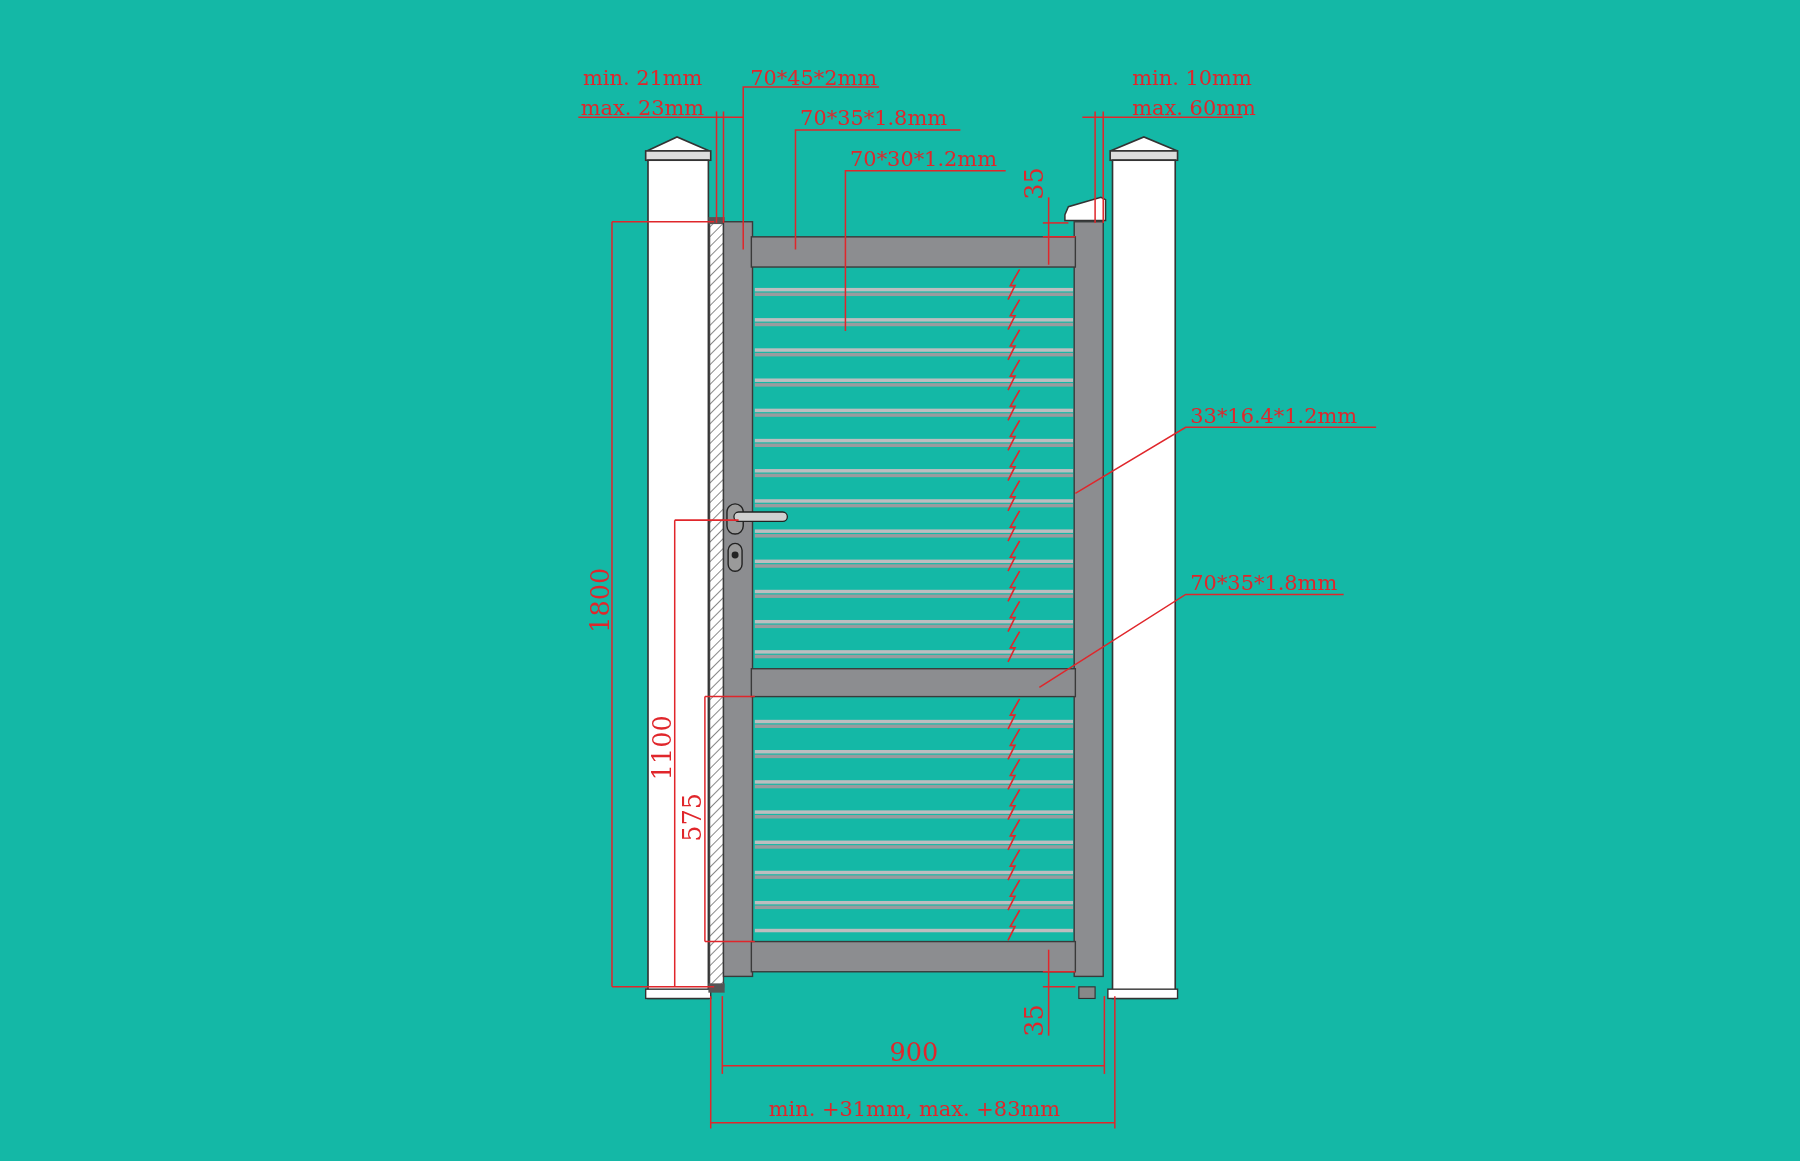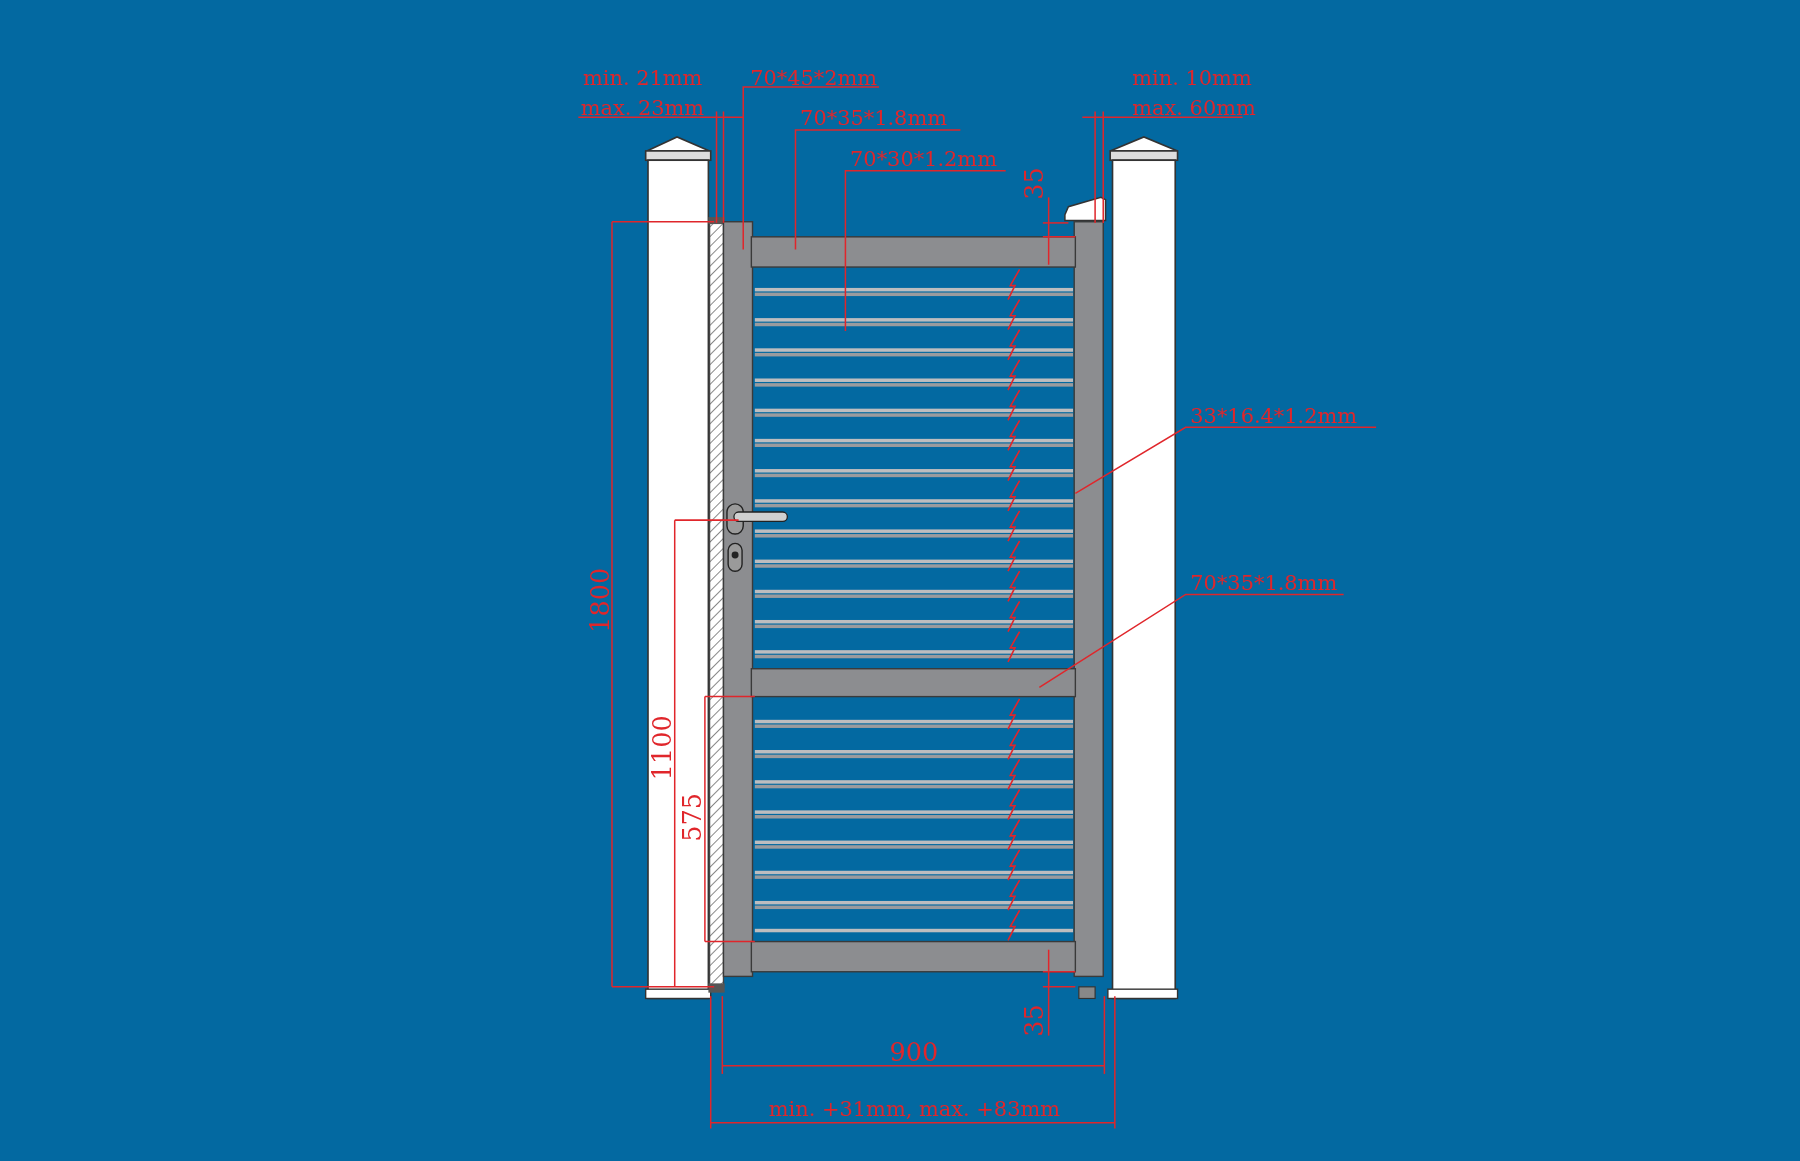--- a/index.html
+++ b/index.html
@@ -1,16 +1,16 @@
 <!DOCTYPE html>
 <html><head>
 <meta charset="utf-8">
 <style>
   html, body { margin:0; padding:0; background:#ffffff; }
-  #stage { width:1800px; height:1161px; position:relative; overflow:hidden; background:#0369a1; }
+  #stage { width:1800px; height:1161px; position:relative; overflow:hidden; background:#14b8a6; }
   svg { display:block; }
   .dim { fill:#e0262b; font-family:"DejaVu Serif", serif; }
   .lbl { font-size:18px; }
   .num { font-size:22px; }
   .red { stroke:#e0262b; stroke-width:1.3; fill:none; }
   .frame { fill:#8c8d90; stroke:#3a3a3a; stroke-width:1.2; }
   .post { fill:#ffffff; stroke:#333; stroke-width:1.4; }
   .slat-a { fill:#bdbdbf; }
   .slat-b { fill:#9a9b9e; }
 </style>

